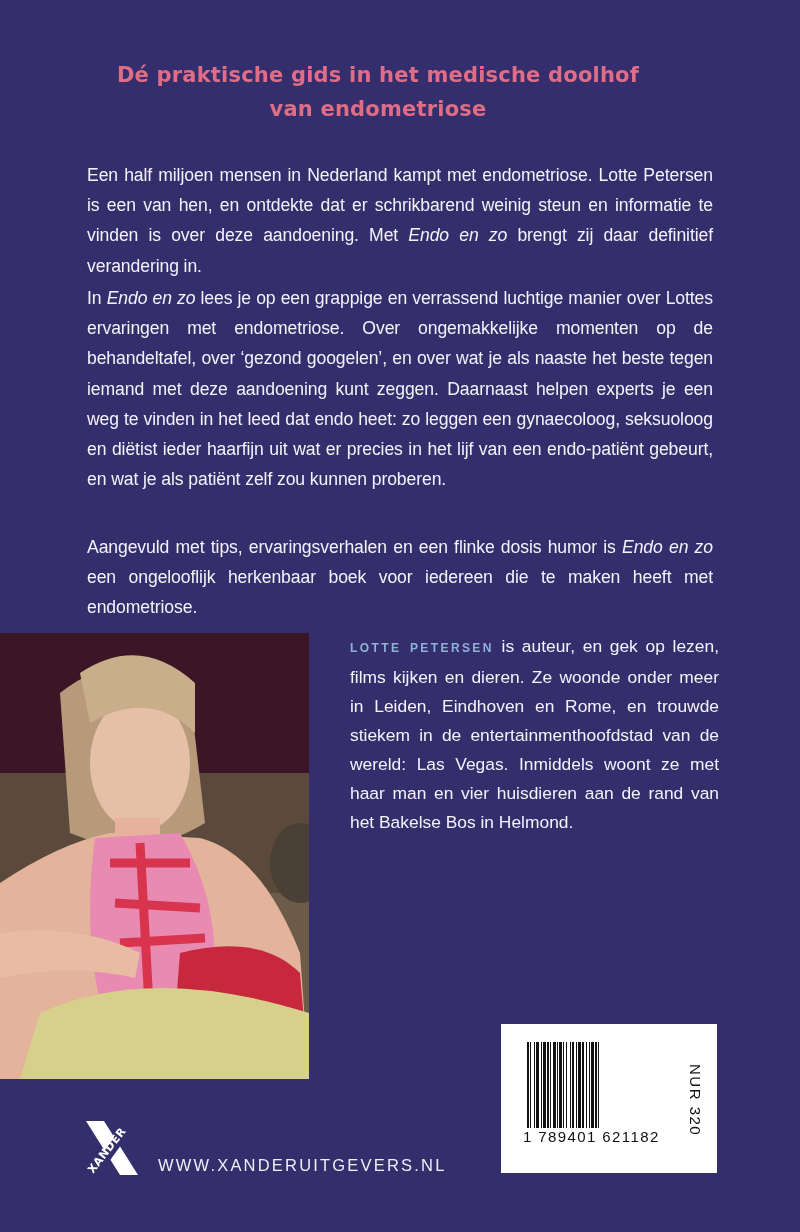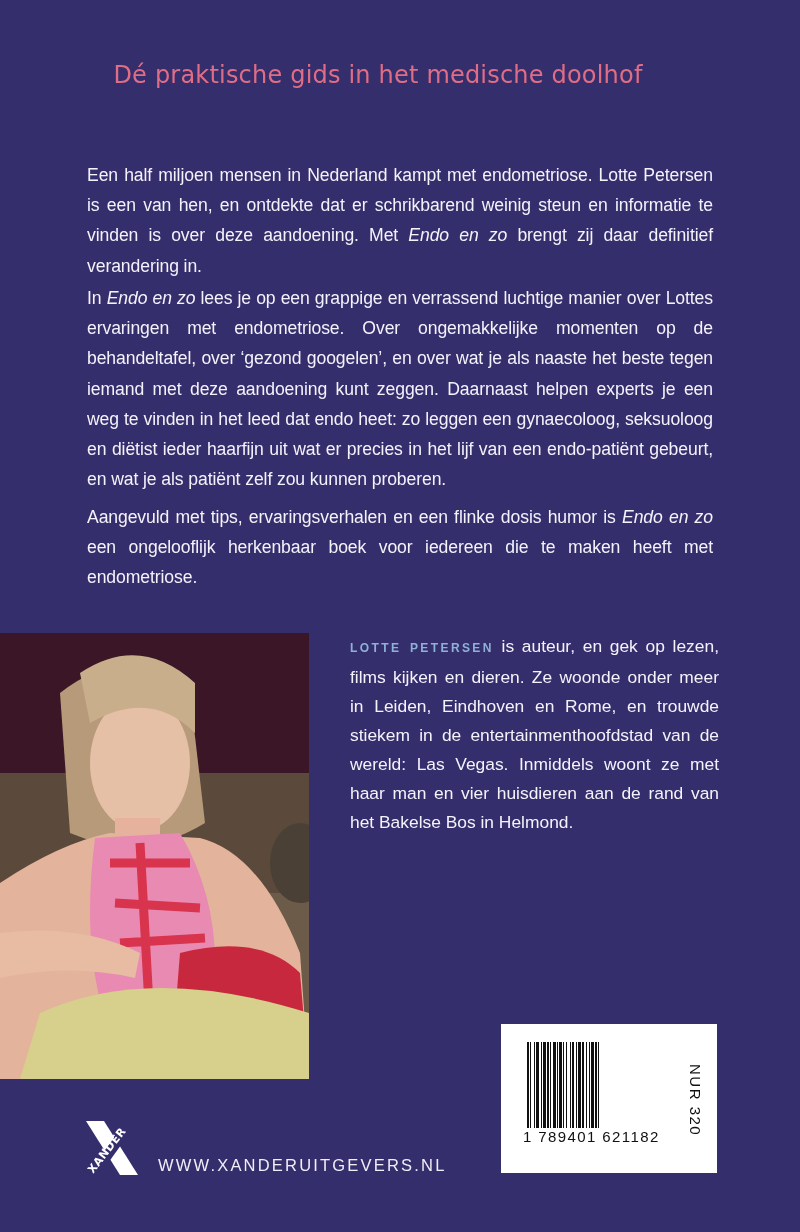--- a/index.html
+++ b/index.html
@@ -7,34 +7,35 @@
     width: 800px; height: 1232px; overflow: hidden;
     background: #352e6c;
     position: relative;
     font-family: "Liberation Sans", sans-serif;
     color: #f4f2fa;
   }
   .title {
     position: absolute; left: 0; top: 58px; width: 756px;
     text-align: center;
     font-family: "DejaVu Sans", sans-serif;
-    font-size: 24px; line-height: 34px;
+    font-size: 21px; line-height: 34px;
     color: #e06d86;
     letter-spacing: 0.2px;
+    font-weight: bold;
   }
   .title span { display: block; }
   .body-text {
     position: absolute; left: 87px; width: 626px;
     font-size: 17.6px; line-height: 30.2px;
     text-align: justify;
     letter-spacing: -0.1px;
   }
   .p1 { top: 160px; }
   .p2 { top: 283px; }
-  .p3 { top: 502px; }
+  .p3 { top: 532px; }
   .body-text i { }
   .photo {
     position: absolute; left: 0; top: 633px; width: 309px; height: 446px;
     overflow: hidden;
     background: linear-gradient(180deg, #2a1420 0%, #3d1a26 30%, #5a3e32 55%, #6d5a44 100%);
   }
   .bio {
     position: absolute; left: 350px; top: 632px; width: 369px;
     font-size: 17.4px; line-height: 29px;
     text-align: justify;
@@ -64,20 +65,21 @@
   .url {
     position: absolute; left: 158px; top: 1156px;
     font-size: 16.5px; letter-spacing: 2.2px; color: #f0eef8;
   }
 </style>
 </head>
 <body>
 
 <div class="title">
   <span>Dé praktische gids in het medische doolhof</span>
+  <span>van endometriose</span>
 </div>
 
 <div class="body-text p1"><span>Een half miljoen mensen in Nederland kampt met endometriose. Lotte Petersen is een van hen, en ontdekte dat er schrikbarend weinig steun en informatie te vinden is over deze aandoening. Met </span><i>Endo en zo</i><span> brengt zij daar definitief verandering in.</span></div>
 
 <div class="body-text p2"><span>In </span><i>Endo en zo</i><span> lees je op een grappige en verrassend luchtige manier over Lottes ervaringen met endometriose. Over ongemakkelijke momenten op de behandeltafel, over ‘gezond googelen’, en over wat je als naaste het beste tegen iemand met deze aandoening kunt zeggen. Daarnaast helpen experts je een weg te vinden in het leed dat endo heet: zo leggen een gynaecoloog, seksuoloog en diëtist ieder haarfijn uit wat er precies in het lijf van een endo-patiënt gebeurt, en wat je als patiënt zelf zou kunnen proberen.</span></div>
 
 <div class="body-text p3"><span>Aangevuld met tips, ervaringsverhalen en een flinke dosis humor is </span><i>Endo en zo</i><span> een ongelooflijk herkenbaar boek voor iedereen die te maken heeft met endometriose.</span></div>
 
 <div class="photo" title="Portrait of the author in a pink patterned top, seated in a chair">
   <svg width="309" height="446" viewBox="0 0 309 446">

